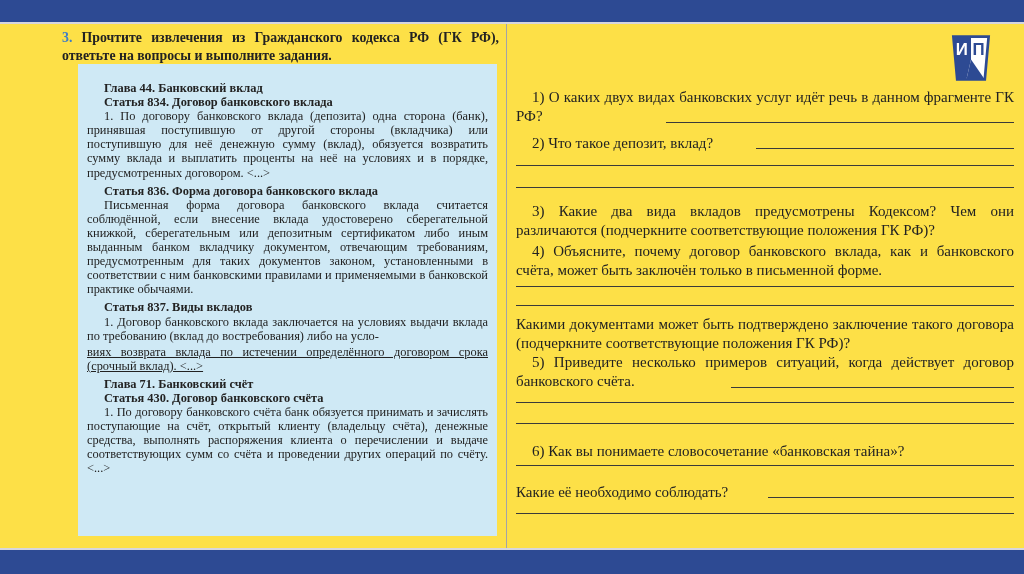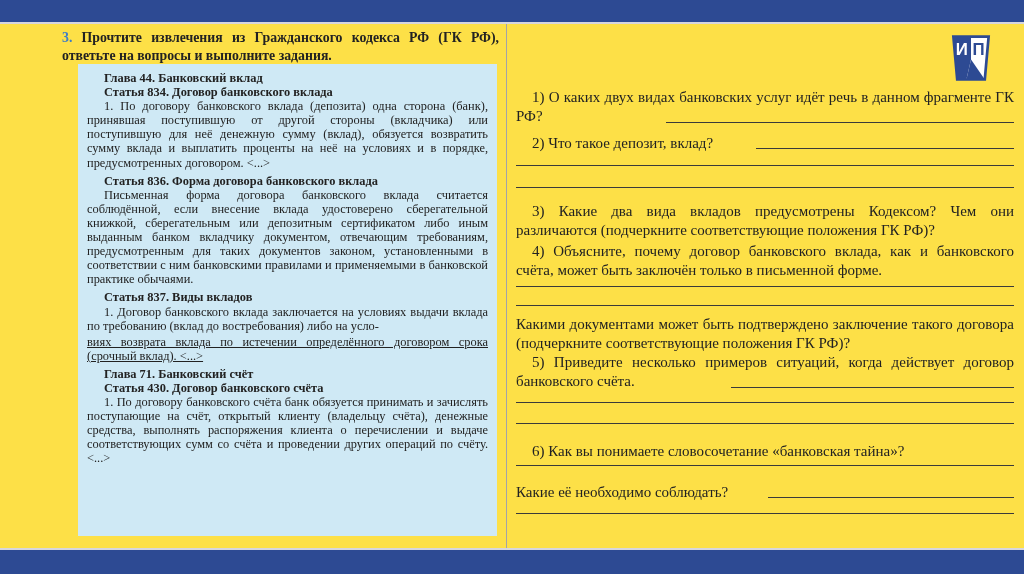--- a/index.html
+++ b/index.html
@@ -17,21 +17,21 @@
   }
   .top-bar{position:absolute;left:0;top:0;width:1024px;height:22px;background:var(--bar-blue);border-bottom:2px solid #d6d6de;}
   .bottom-bar{position:absolute;left:0;top:548px;width:1024px;height:26px;background:var(--bar-blue);border-top:2px solid #d6d6de;}
   .column-divider{position:absolute;left:506px;top:24px;height:524px;width:1px;background:var(--divider);}
 
   
   .task-header{position:absolute;left:62px;top:29px;width:437px;font-size:13.8px;line-height:17.5px;font-weight:bold;text-align:justify;}
   .task-number{color:var(--task-number-blue);}
   .extract-box{
     position:absolute;left:78px;top:64px;width:419px;height:472px;background:var(--box-bg);
-    box-sizing:border-box;padding:7px 9px 0 9px;overflow:hidden;
+    box-sizing:border-box;padding:17px 9px 0 9px;overflow:hidden;
     font-size:12.4px;line-height:14.1px;
   }
   .xp{text-align:justify;text-indent:17px;}
   .xp.xh{font-weight:bold;text-align:left;}
   .xp.noind{text-indent:0;}
   .xp.gap-s{margin-top:4px;}
   .xp.gap-l{margin-top:2px;text-decoration:underline;}
 
   
   .questions-column{position:absolute;left:516px;top:22px;width:498px;height:552px;}

